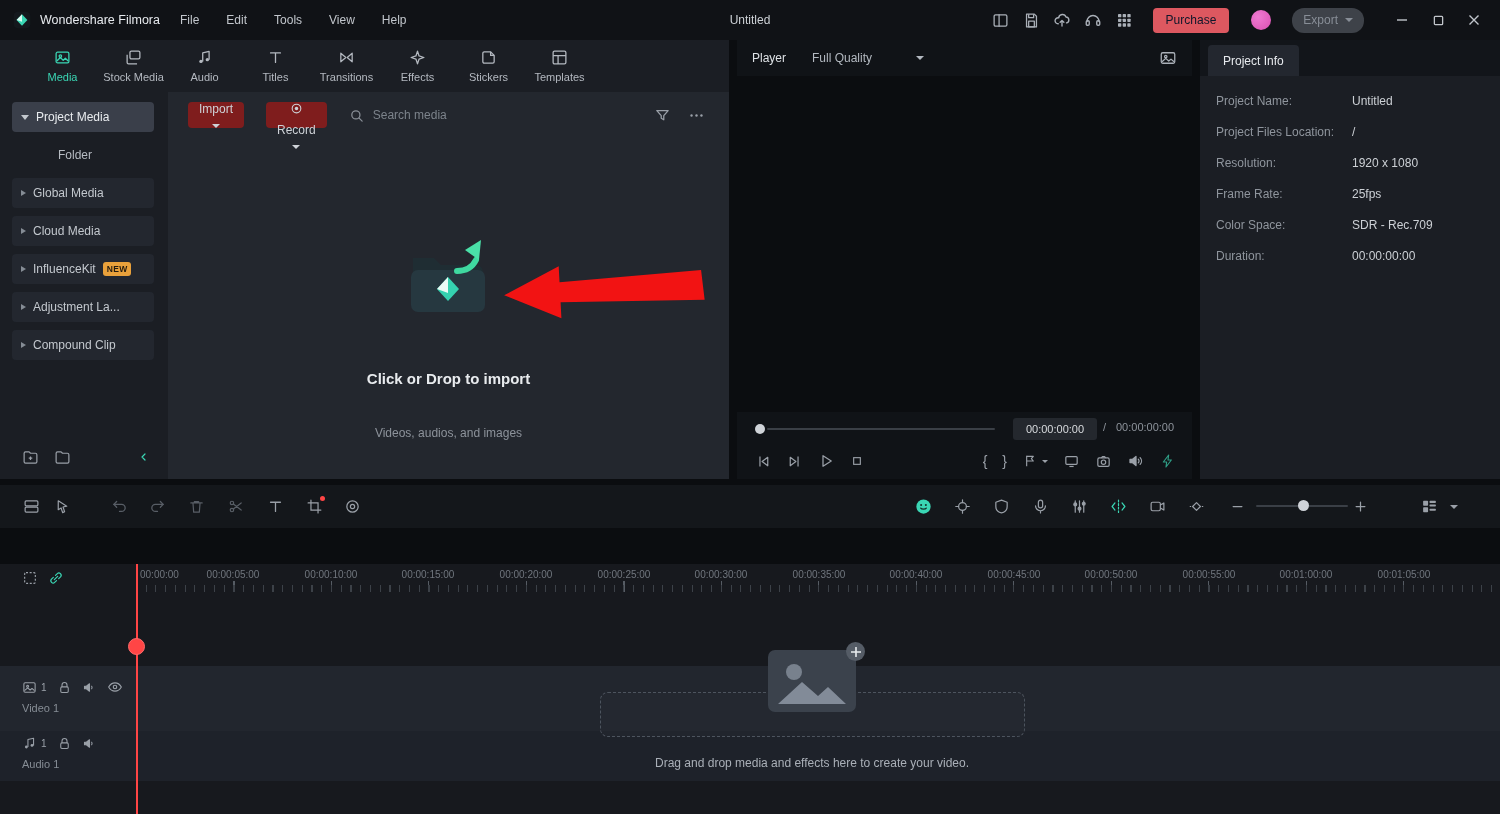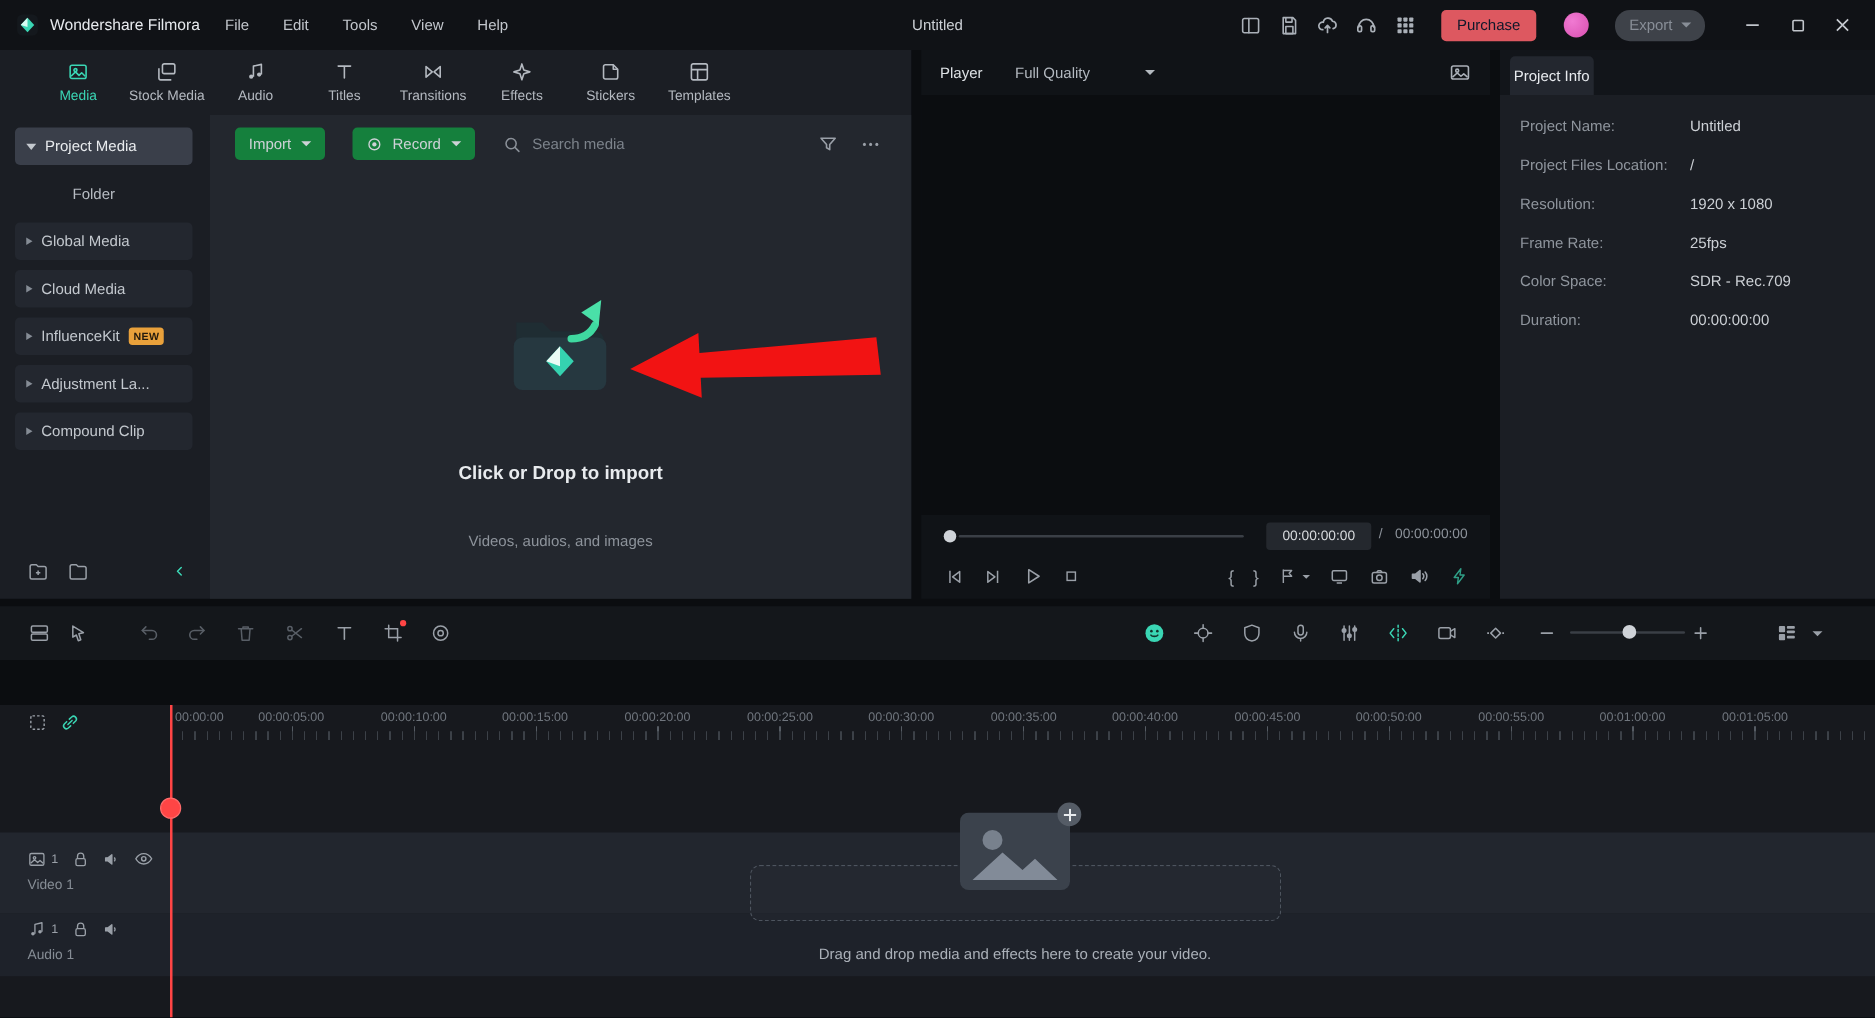--- a/index.html
+++ b/index.html
@@ -39,21 +39,21 @@
   .side-item.child{background:transparent;padding-left:46px;color:#b7bcc3;}
   .tri{width:0;height:0;border-top:3.5px solid transparent;border-bottom:3.5px solid transparent;border-left:5px solid #858c95;}
   .tri.down{border-left:4px solid transparent;border-right:4px solid transparent;border-top:5px solid #c3c8ce;border-bottom:none;}
   .badge-new{background:#e9a13b;color:#241b0e;font-size:8.5px;font-weight:bold;padding:2px 4px;border-radius:3px;letter-spacing:.3px;}
   .sidebar-foot{position:absolute;bottom:10px;left:0;right:0;height:24px;}
   .foot-icon{position:absolute;top:0;width:24px;height:24px;display:flex;align-items:center;justify-content:center;color:#9aa0a8;}
   .foot-icon.collapse{color:#3ad6b4;}
 
   .media-content{position:absolute;top:0;left:168px;right:0;bottom:0;background:#23272e;}
   .media-toolbar{position:absolute;top:8px;left:0;right:0;height:30px;display:flex;align-items:center;padding:0 20px;}
-  .btn{background:#15803d;height:26px;border-radius:4px;display:flex;align-items:center;gap:8px;padding:0 11px;color:#ced2d7;font-size:12px;}
+  .btn{background:#7f1d1d;height:26px;border-radius:4px;display:flex;align-items:center;gap:8px;padding:0 11px;color:#ced2d7;font-size:12px;flex-direction:column;}
   .search-box{display:flex;align-items:center;gap:9px;margin-left:22px;flex:1;}
   .search-box input{color:#c8ccd2;font-size:12px;width:190px;}
   .search-box input::placeholder{color:#7c838b;}
   .tb2-icon{width:26px;height:26px;display:flex;align-items:center;justify-content:center;color:#9aa0a8;margin-left:8px;}
   .dz{position:absolute;top:146px;left:0;width:100%;display:flex;flex-direction:column;align-items:center;cursor:pointer;gap:32px;}
   .dz-title{margin-top:18px;font-size:15px;font-weight:bold;color:#e8ebee;}
   .dz-sub{margin-top:7px;font-size:12px;color:#8d939b;}
   .red-arrow{position:absolute;left:330px;top:166px;transform:rotate(-3deg);pointer-events:none;}
 
   
@@ -71,21 +71,21 @@
   .time-total{position:absolute;left:379px;top:3px;color:#8d939b;font-size:11px;}
   .player-controls{position:absolute;top:406px;left:0;right:0;height:30px;}
   .pc-left{position:absolute;left:18px;top:0;display:flex;gap:14px;align-items:center;height:30px;color:#9aa0a8;}
   .pc-right{position:absolute;right:16px;top:0;display:flex;gap:15px;align-items:center;height:30px;color:#9aa0a8;}
   .pc-btn{display:flex;align-items:center;justify-content:center;color:inherit;}
   .brace{font-size:14px;color:#9aa0a8;line-height:1;}
 
   
   .info-panel{position:absolute;top:40px;left:1200px;width:300px;height:439px;background:#1b1e24;}
   .info-tabbar{position:absolute;top:0;left:0;right:0;height:36px;background:#12151a;}
-  .info-tab{position:absolute;left:8px;top:5px;height:31px;padding:0 3px;background:#23272f;border-radius:4px 4px 0 0;display:flex;align-items:center;color:#e7eaee;}
+  .info-tab{position:absolute;left:8px;top:5px;height:31px;padding:0 15px;background:#23272f;border-radius:4px 4px 0 0;display:flex;align-items:center;color:#e7eaee;}
   .info-rows{position:absolute;top:36px;left:0;right:0;padding-top:10px;}
   .info-row{position:relative;height:31px;}
   .info-row .lbl{position:absolute;left:16px;top:8px;color:#8f959d;}
   .info-row .val{position:absolute;left:152px;top:8px;color:#ccd0d5;}
 
   
   .tl-toolbar{position:absolute;top:485px;left:0;width:1500px;height:43px;background:#14171b;}
   .tlt-icon{position:absolute;top:50%;transform:translate(-50%,-50%);width:26px;height:26px;display:flex;align-items:center;justify-content:center;color:#9aa0a8;}
   .tlt-icon.dim{color:#585e66;}
   .tlt-icon.teal{color:#3ad6b4;}

